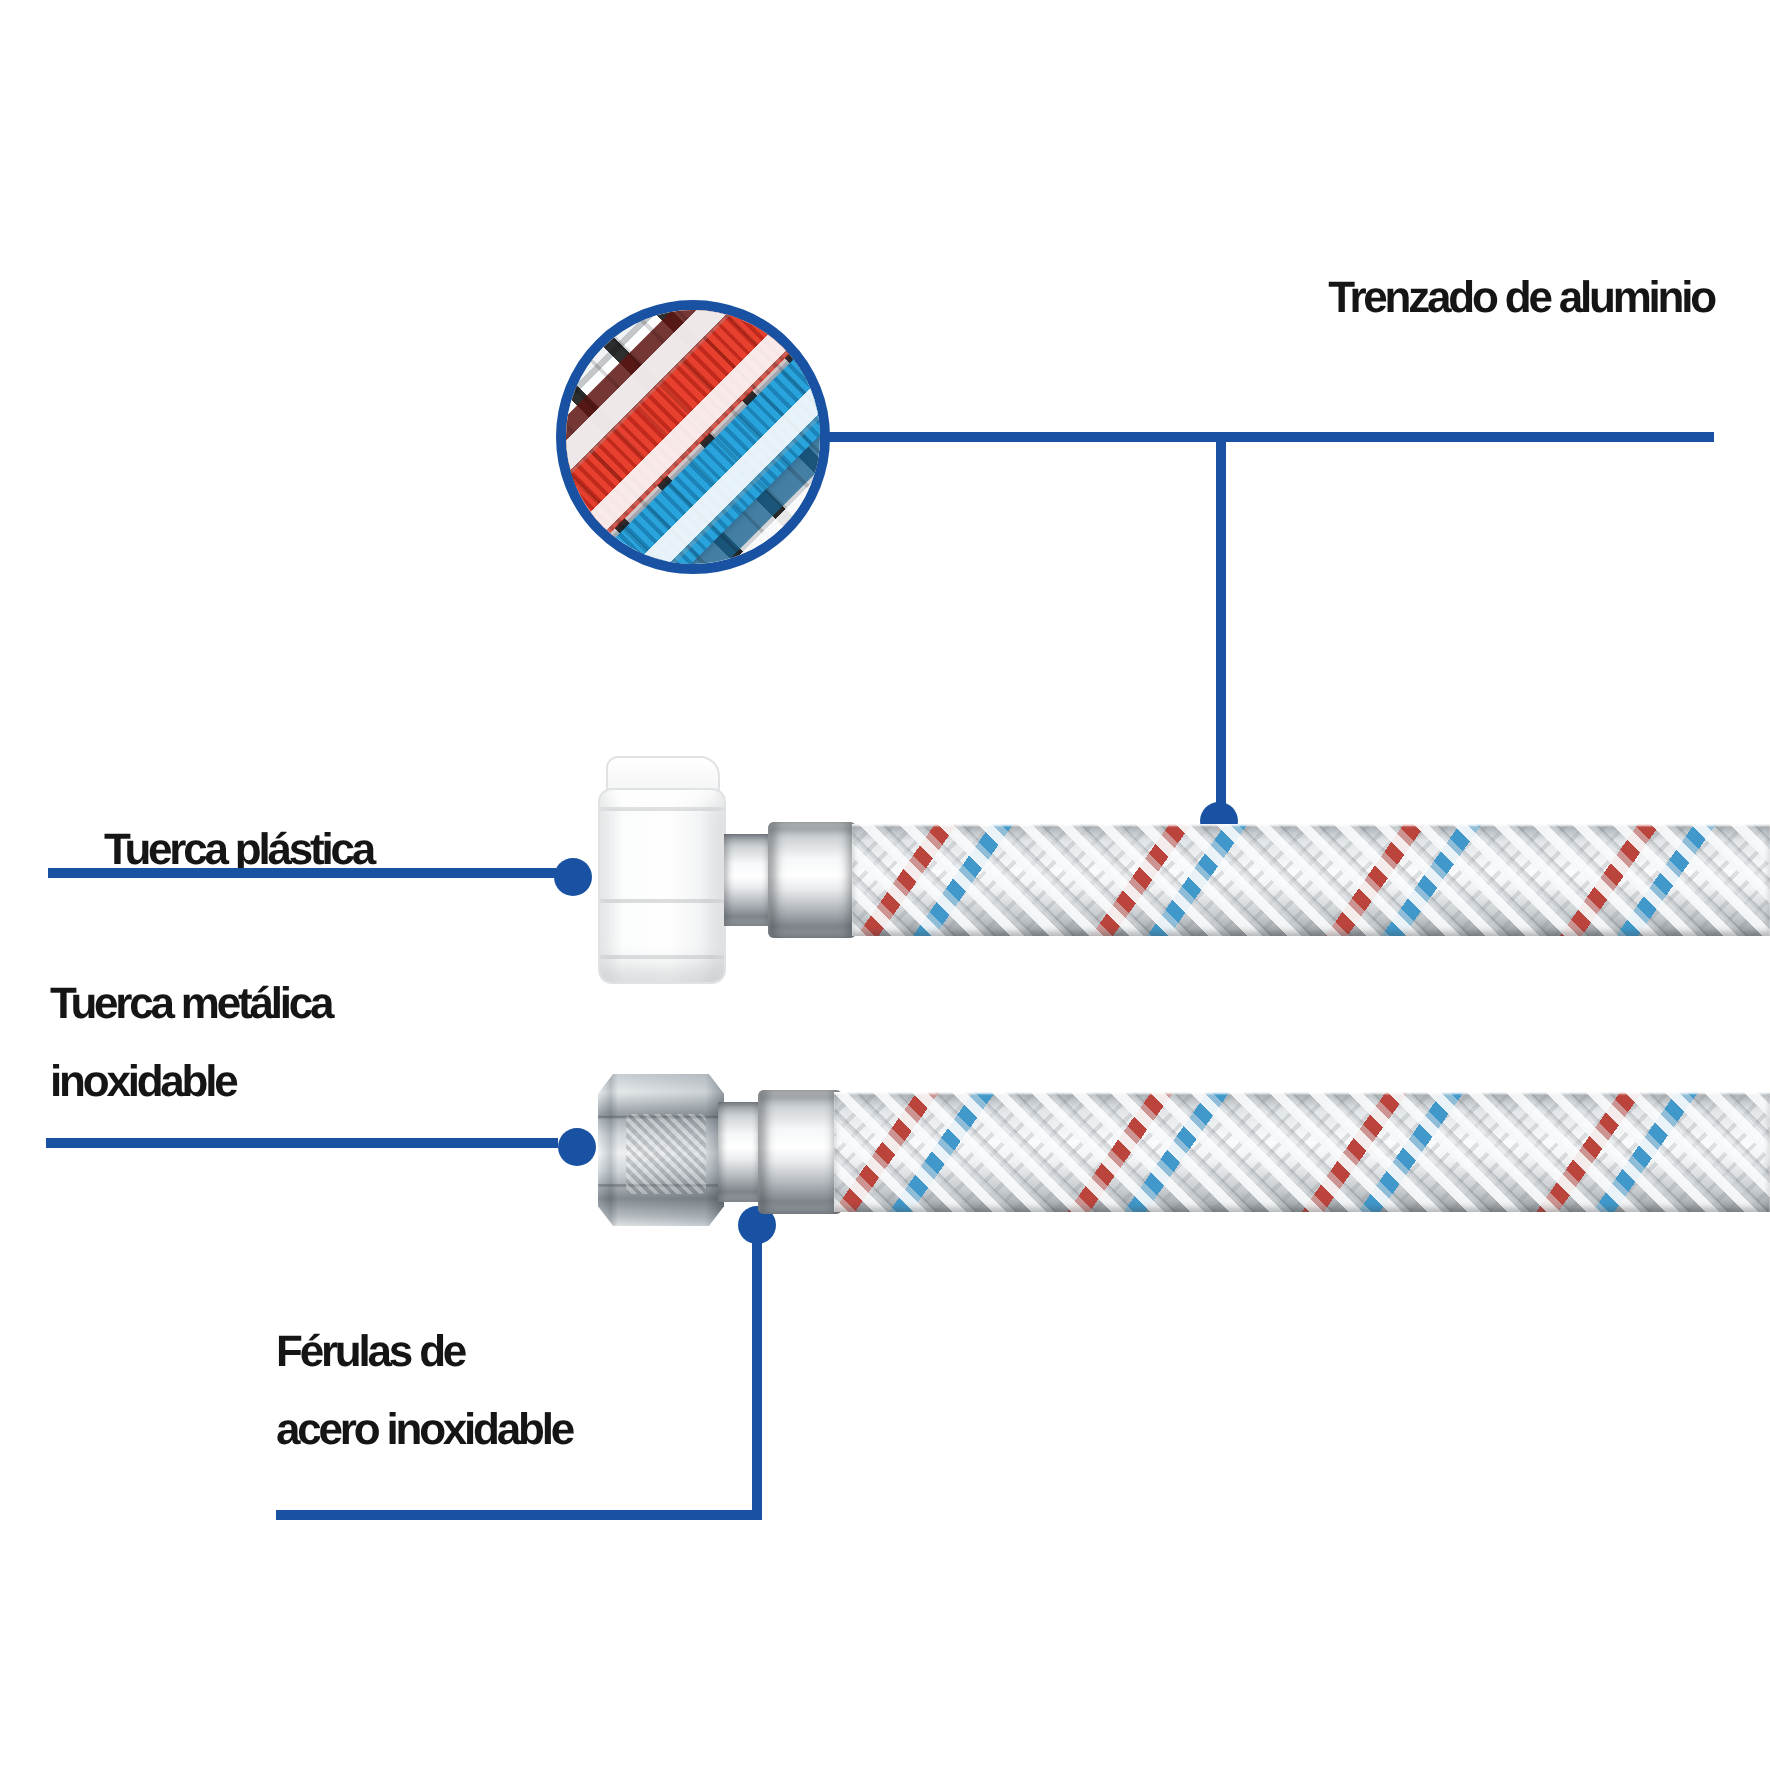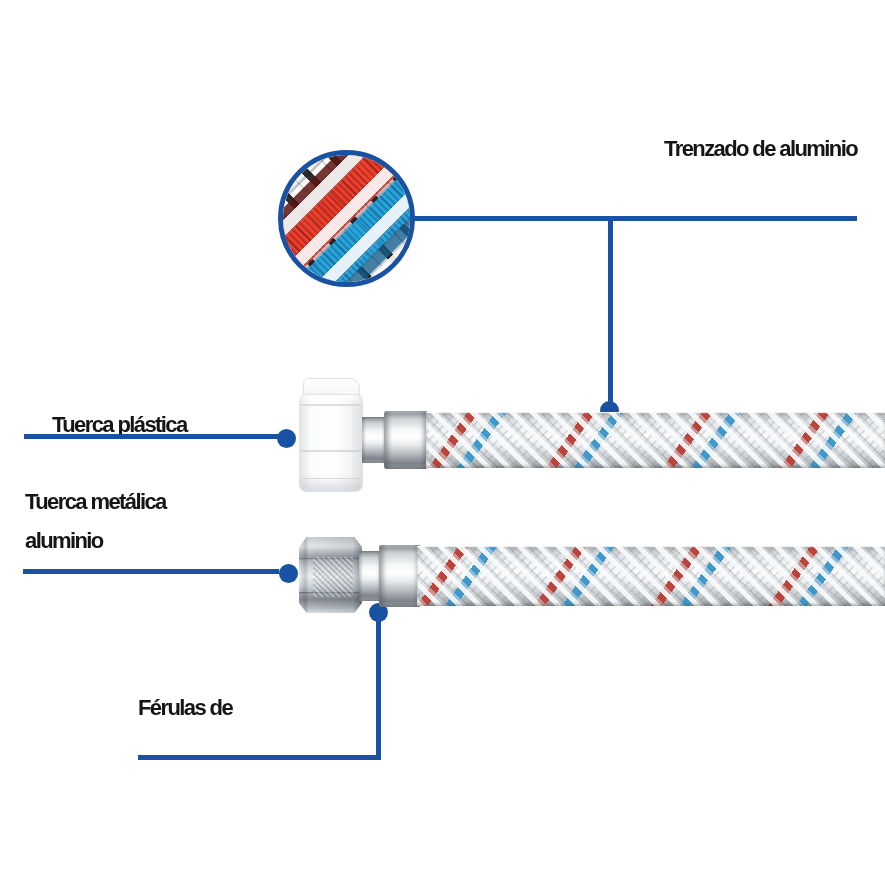--- a/index.html
+++ b/index.html
@@ -17,21 +17,21 @@
     overflow:hidden;font-family:"Liberation Sans",sans-serif;
   }
   
   .label{
     position:absolute;color:var(--text,#151515);font-weight:bold;
     font-size:22px;letter-spacing:-1.6px;line-height:37px;white-space:nowrap;
   }
   .t-braid{left:417px;top:131px;width:440px;text-align:right;line-height:36px;}
   .t-plastic{left:36px;top:406px;margin-left:16px;}
   .t-metal{left:25px;top:482px;width:254px;text-align:left;line-height:39px;}
-  .t-fer{left:138px;top:688px;line-height:39px;}
+  .t-fer{left:138px;top:656px;line-height:39px;}
   
   .cline{position:absolute;background:var(--callout-blue,#1a52a3);}
   .ln-braid-h{left:413px;top:216px;width:444px;height:5px;}
   .ln-braid-v{left:608px;top:219px;width:5px;height:186px;}
   .ln-plastic{left:24px;top:434px;width:254px;height:5px;}
   .ln-metal{left:23px;top:569px;width:256px;height:5px;}
   .ln-fer-h{left:138px;top:755px;width:243px;height:5px;}
   .ln-fer-v{left:376px;top:612px;width:5px;height:148px;}
   .dot{position:absolute;width:19px;height:19px;border-radius:50%;background:var(--callout-blue,#1a52a3);}
   .dot-braid{left:600px;top:401px;}
@@ -137,27 +137,28 @@
   <div class="cline ln-braid-h"></div>
   <div class="cline ln-braid-v"></div>
   <div class="dot dot-braid"></div>
 
   <div class="label t-plastic">Tuerca plástica</div>
   <div class="cline ln-plastic"></div>
   <div class="dot dot-plastic"></div>
 
   <div class="label t-metal">
     <div>Tuerca metálica</div>
-    <div>aluminio</div>
+    <div>inoxidable</div>
   </div>
   <div class="cline ln-metal"></div>
   <div class="dot dot-metal"></div>
 
   <div class="label t-fer">
     <div>Férulas de</div>
+    <div>acero inoxidable</div>
   </div>
   <div class="cline ln-fer-h"></div>
   <div class="cline ln-fer-v"></div>
   <div class="dot dot-fer"></div>
 
   <div>
     <div class="pnut-cap"></div>
     <div class="pnut-body"></div>
     <div class="neck neck-up chrome"></div>
     <div class="collar collar-up chrome"></div>

